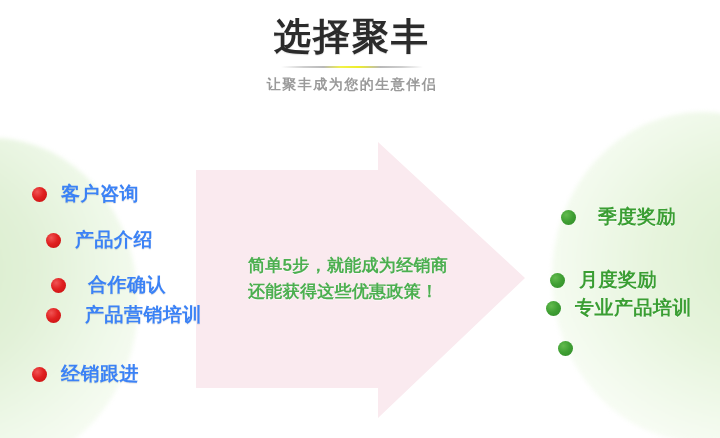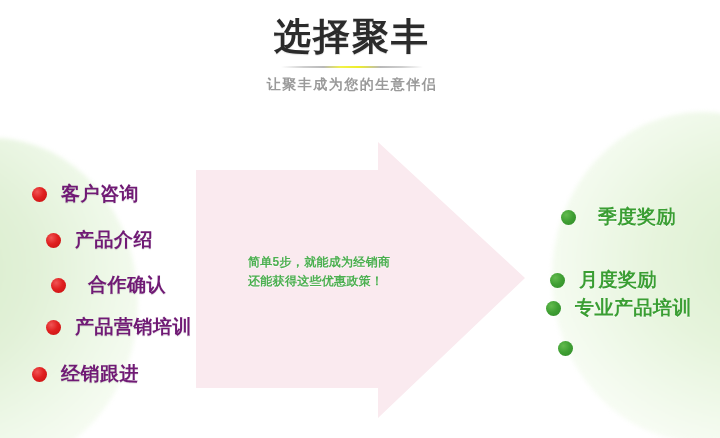--- a/index.html
+++ b/index.html
@@ -99,21 +99,21 @@
     width: 340px;
     height: 282px;
   }
   #arrow svg { display: block; }
   #arrow-text {
     position: absolute;
     left: 248px;
     top: 253px;
     width: 240px;
     color: #4caf50;
-    font-size: 12px;
+    font-size: 17px;
     font-weight: bold;
     line-height: 1.55;
     letter-spacing: 0.3px;
     text-shadow: 0 1px 0 rgba(255,255,255,0.6);
   }
   #arrow-text .ln { display: block; white-space: nowrap; }
 
   
   .bullet-list { position: absolute; margin: 0; padding: 0; list-style: none; }
   .bullet-row {
@@ -133,21 +133,21 @@
   .dot-green {
     width: 15px; height: 15px;
     background: radial-gradient(circle at 35% 32%, #63bb4e 0%, #3f9f33 48%, #2f8a28 100%);
   }
   .bullet-label {
     font-size: 19px;
     font-weight: bold;
     letter-spacing: 0.5px;
   }
   .left-list .bullet-label {
-    color: #701a75;
+    color: #3b82f6;
     margin-left: 14px;
     text-shadow: 0 1px 1px rgba(0,0,0,0.10);
   }
   .right-list .bullet-label {
     color: #3a9e33;
     margin-left: 14px;
     text-shadow: 0 1px 0 rgba(255,255,255,0.55);
   }
 </style>
 </head>
@@ -180,21 +180,21 @@
       <span class="bullet-label">客户咨询</span>
     </li>
     <li class="bullet-row" style="left:46px; top:227px;">
       <span class="dot dot-red"></span>
       <span class="bullet-label">产品介绍</span>
     </li>
     <li class="bullet-row" style="left:51px; top:272px;">
       <span class="dot dot-red"></span>
       <span class="bullet-label" style="margin-left:22px;">合作确认</span>
     </li>
-    <li class="bullet-row" style="left:46px; top:314px;">
+    <li class="bullet-row" style="left:46px; top:302px;gap:10px;">
       <span class="dot dot-red"></span>
       <span class="bullet-label">产品营销培训</span>
     </li>
     <li class="bullet-row" style="left:32px; top:361px;text-align:right;">
       <span class="dot dot-red"></span>
       <span class="bullet-label">经销跟进</span>
     </li>
   </ul>
 
   <ul class="bullet-list right-list">

